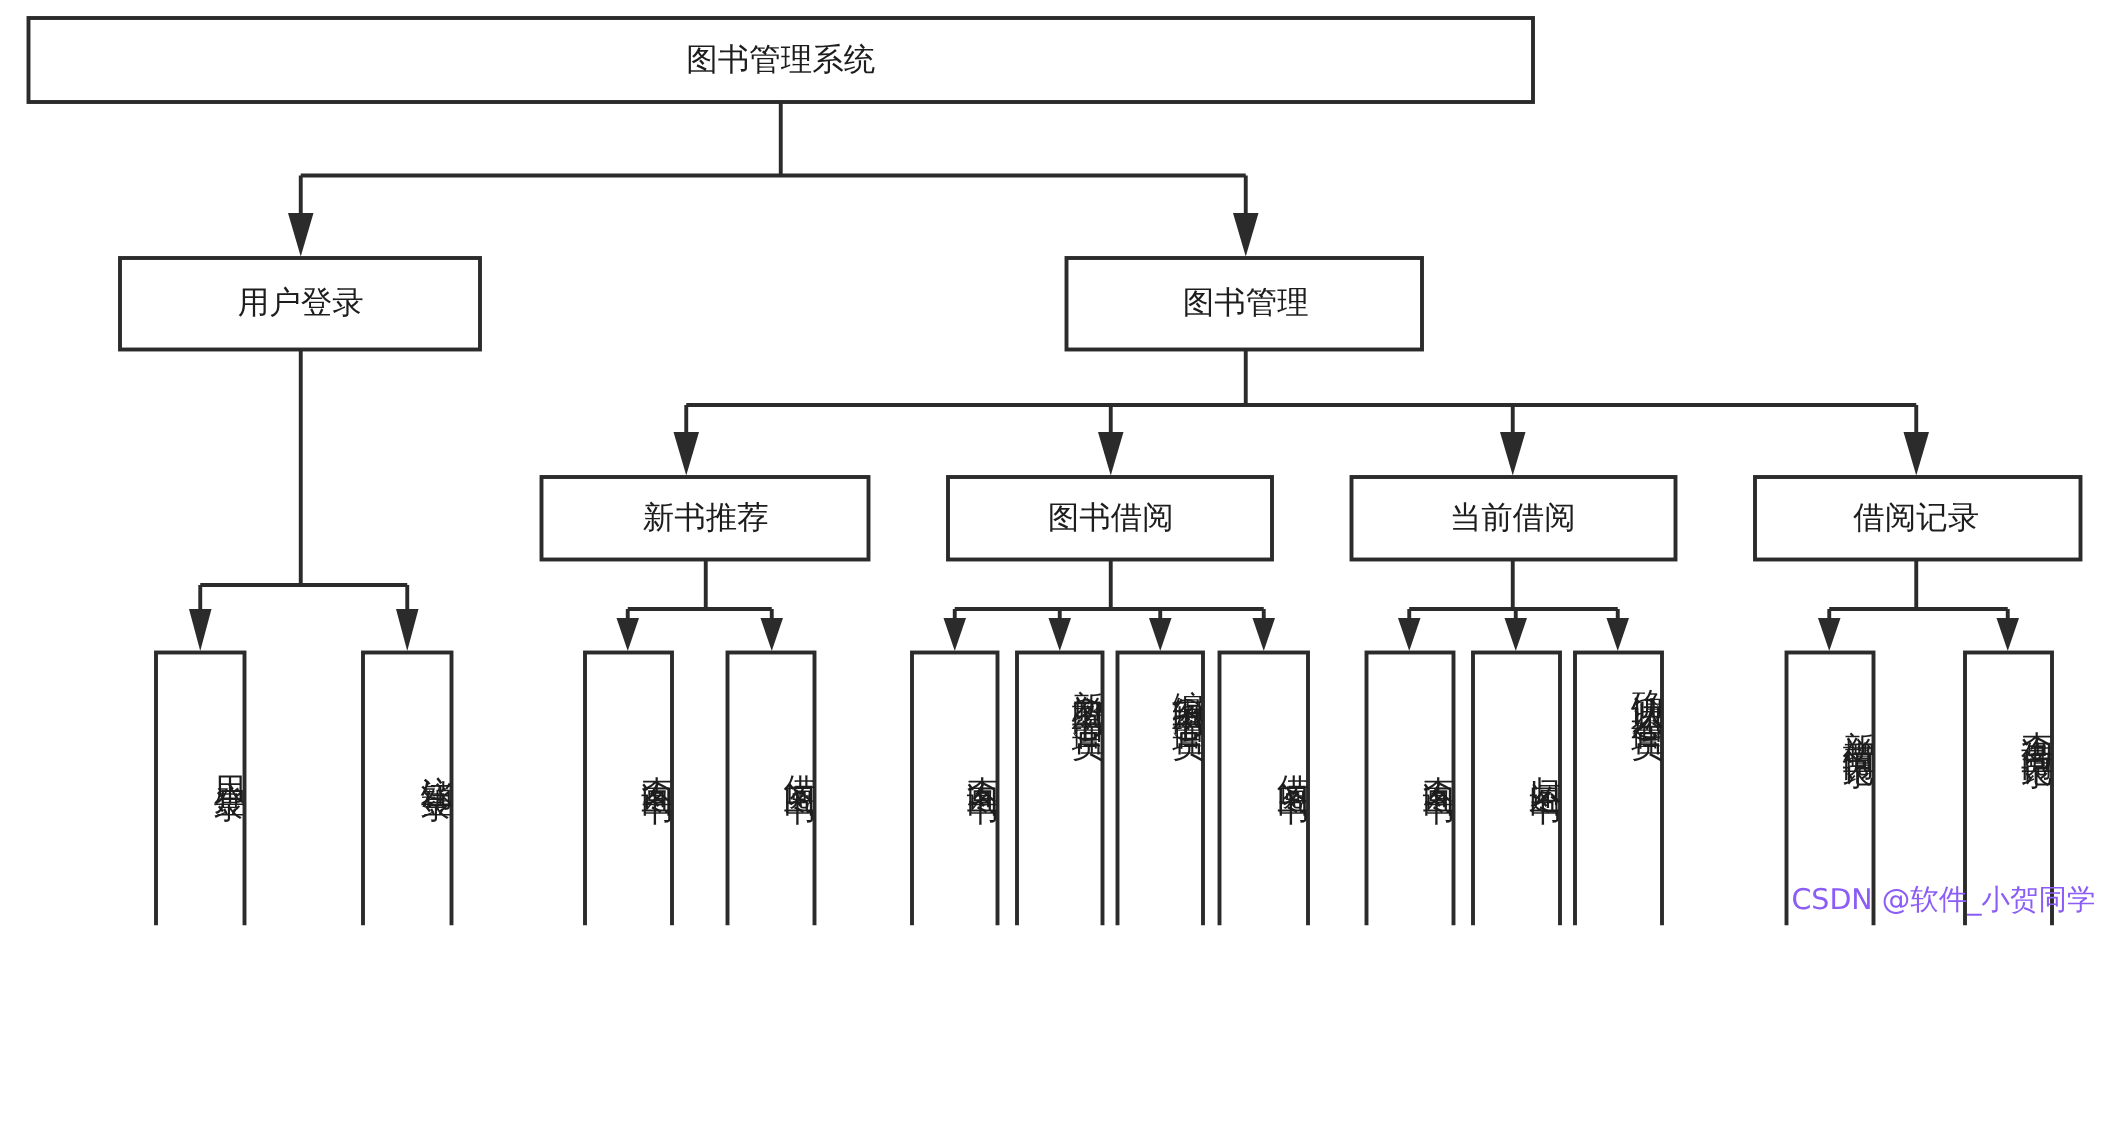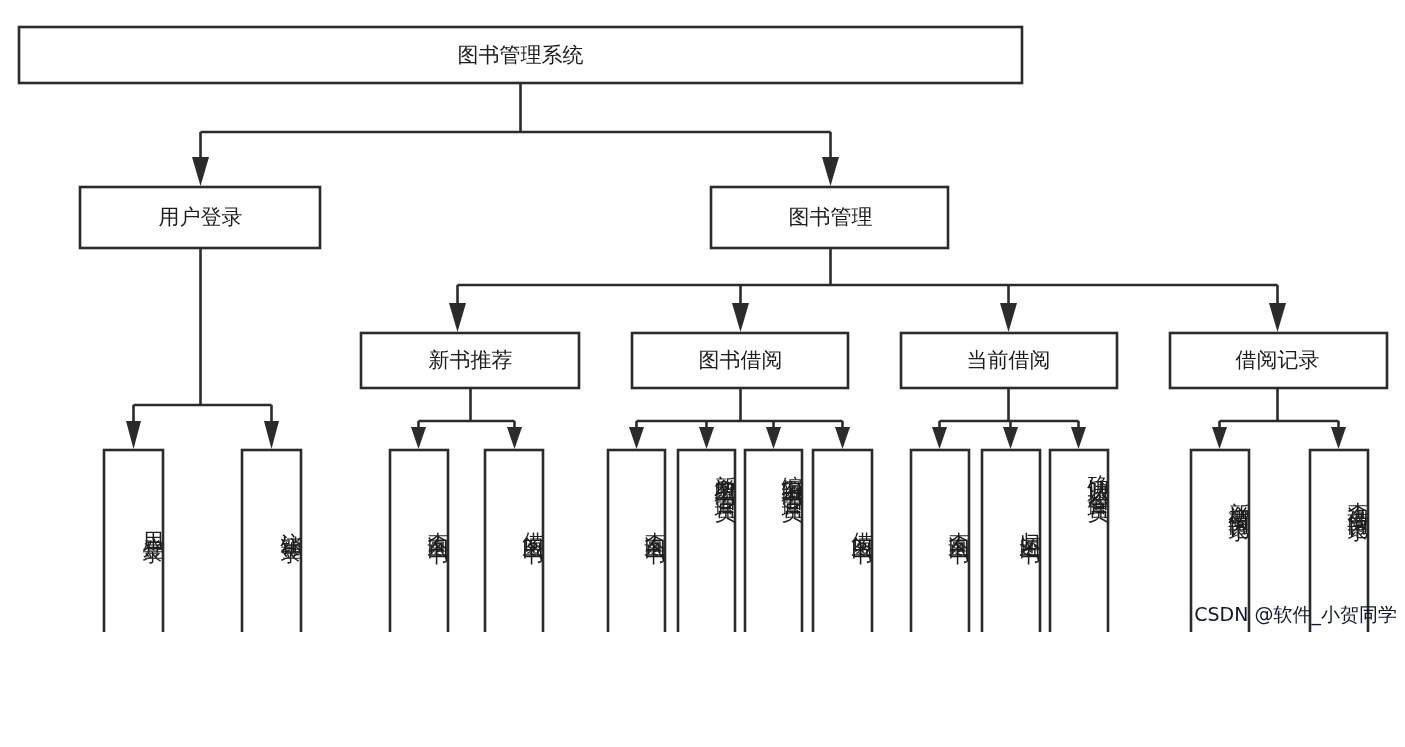--- a/index.html
+++ b/index.html
@@ -9,21 +9,20 @@
   }
   body {
     font-family: "DejaVu Sans", "Liberation Sans", sans-serif;
   }
   #diagram-root {
     position: relative;
     width: 1405px;
     height: 617px;
     background: #ffffff;
     overflow: hidden;
-    margin-top: 15px;
   }
   svg#flow {
     position: absolute;
     left: 0;
     top: 0;
     width: 1405px;
     height: 747px;
     display: block;
   }
   .node-rect {
@@ -62,21 +61,21 @@
     text-align: center;
     pointer-events: none;
     user-select: none;
   }
   .watermark {
     position: absolute;
     right: 8px;
     bottom: 4px;
     font-family: "DejaVu Sans", "Liberation Sans", sans-serif;
     font-size: 19px;
-    color: #0f172a;
+    color: #8b5cf6;
     white-space: nowrap;
     user-select: none;
   }
 </style>
 </head>
 <body>
 
 <div id="diagram-root">
 
   <svg id="flow" viewBox="0 0 1405 747">

